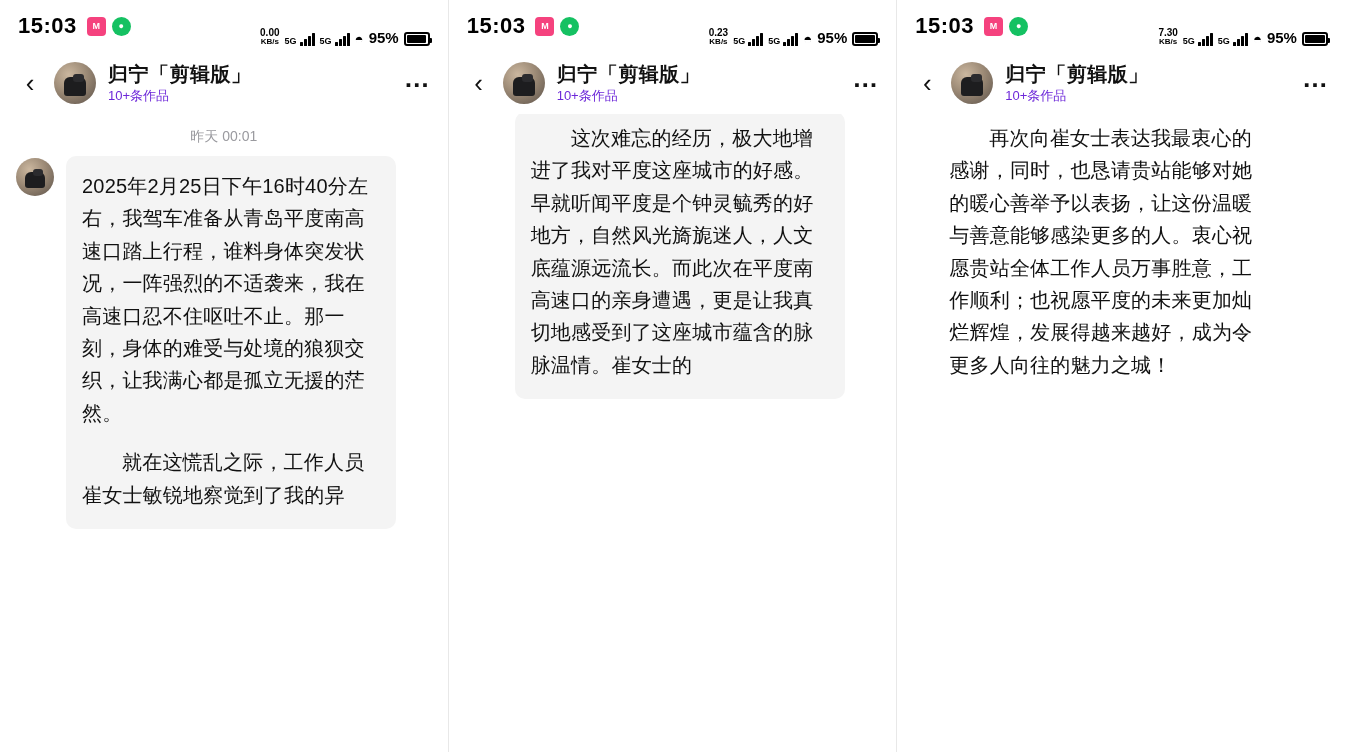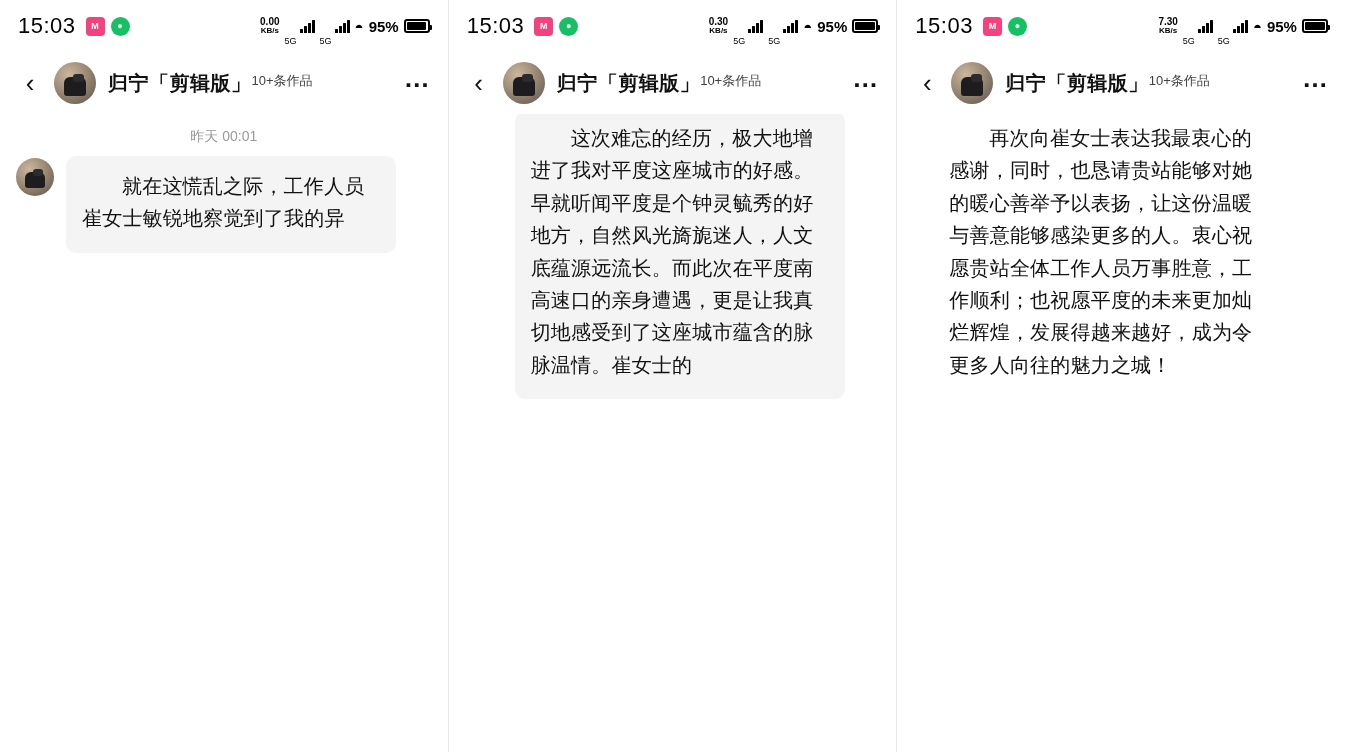--- a/index.html
+++ b/index.html
@@ -27,42 +27,42 @@
   
   .statusbar {
     height: 52px;
     display: flex;
     align-items: center;
     padding: 0 18px;
     background: #ffffff;
   }
   .sb-time {
     font-size: 22px;
-    font-weight: normal;
+    font-weight: bold;
     color: #000;
     letter-spacing: 0.5px;
   }
   .sb-icons-left {
     display: flex;
     align-items: center;
     gap: 6px;
     margin-left: 10px;
   }
   .sb-app {
     width: 19px; height: 19px;
     border-radius: 4px;
     display: flex; align-items: center; justify-content: center;
     font-size: 9px; color: #fff; font-weight: bold;
   }
   .sb-app.pink { background: #f5427e; }
   .sb-app.green { background: #15c162; border-radius: 50%; }
   .sb-right {
     margin-left: auto;
     display: flex;
-    align-items: center;
+    align-items: flex-end;
     gap: 5px;
   }
   .sb-speed {
     display: flex;
     flex-direction: column;
     align-items: center;
     line-height: 1;
     font-size: 9px;
     color: #000;
     font-weight: bold;
@@ -80,21 +80,21 @@
     width: 3px;
     background: #000;
     border-radius: 0.5px;
   }
   .sig i:nth-child(1) { height: 4px; }
   .sig i:nth-child(2) { height: 7px; }
   .sig i:nth-child(3) { height: 10px; }
   .sig i:nth-child(4) { height: 13px; }
   .sig-label {
     font-size: 9px;
-    font-weight: normal;
+    font-weight: bold;
     align-self: flex-start;
     margin-right: -2px;
     margin-top: 30px;
   }
   .wifi {
     font-size: 15px;
     line-height: 1;
   }
   .batt-pct {
     font-size: 15px;
@@ -161,33 +161,33 @@
     content: "";
     position: absolute;
     left: 46%; top: 28%;
     width: 26%; height: 20%;
     background: #2b2b2e;
     border-radius: 3px;
   }
   .htext {
     margin-left: 12px;
     display: flex;
-    flex-direction: row;
+    flex-direction: column;
     justify-content: center;
     line-height: 1.2;
   }
   .htitle {
     font-size: 20px;
     font-weight: bold;
     color: #111;
     letter-spacing: 0.5px;
   }
   .hsub {
     font-size: 13px;
-    color: #404040;
+    color: #6d28d9;
     margin-top: 2px;
   }
   .more {
     margin-left: auto;
     font-size: 26px;
     letter-spacing: 2px;
     color: #111;
     font-weight: bold;
     line-height: 0.6;
     padding-bottom: 8px;
@@ -312,36 +312,37 @@
         <div class="hsub">10+条作品</div>
       </div>
       <div class="more">…</div>
     </div>
 
     <div class="chat">
       <div class="ts">昨天 00:01</div>
       <div class="msgrow">
         <div class="msg-avatar"></div>
         <div class="bubble">
+          <p>2025年2月25日下午16时40分左右，我驾车准备从青岛平度南高速口踏上行程，谁料身体突发状况，一阵强烈的不适袭来，我在高速口忍不住呕吐不止。那一刻，身体的难受与处境的狼狈交织，让我满心都是孤立无援的茫然。</p>
           <p class="indent">就在这慌乱之际，工作人员崔女士敏锐地察觉到了我的异</p>
         </div>
       </div>
     </div>
   </div>
 
   <div class="panel">
     <div class="statusbar">
       <div class="sb-time">15:03</div>
       <div class="sb-icons-left">
         <div class="sb-app pink">M</div>
         <div class="sb-app green">●</div>
       </div>
       <div class="sb-right">
         <div class="sb-speed">
-          <span class="v">0.30</span>
+          <span class="v">0.23</span>
           <span class="u">KB/s</span>
         </div>
         <span class="sig-label">5G</span>
         <span class="sig">
             <i></i>
             <i></i>
             <i></i>
             <i></i>
           </span>
         <span class="sig-label">5G</span>

